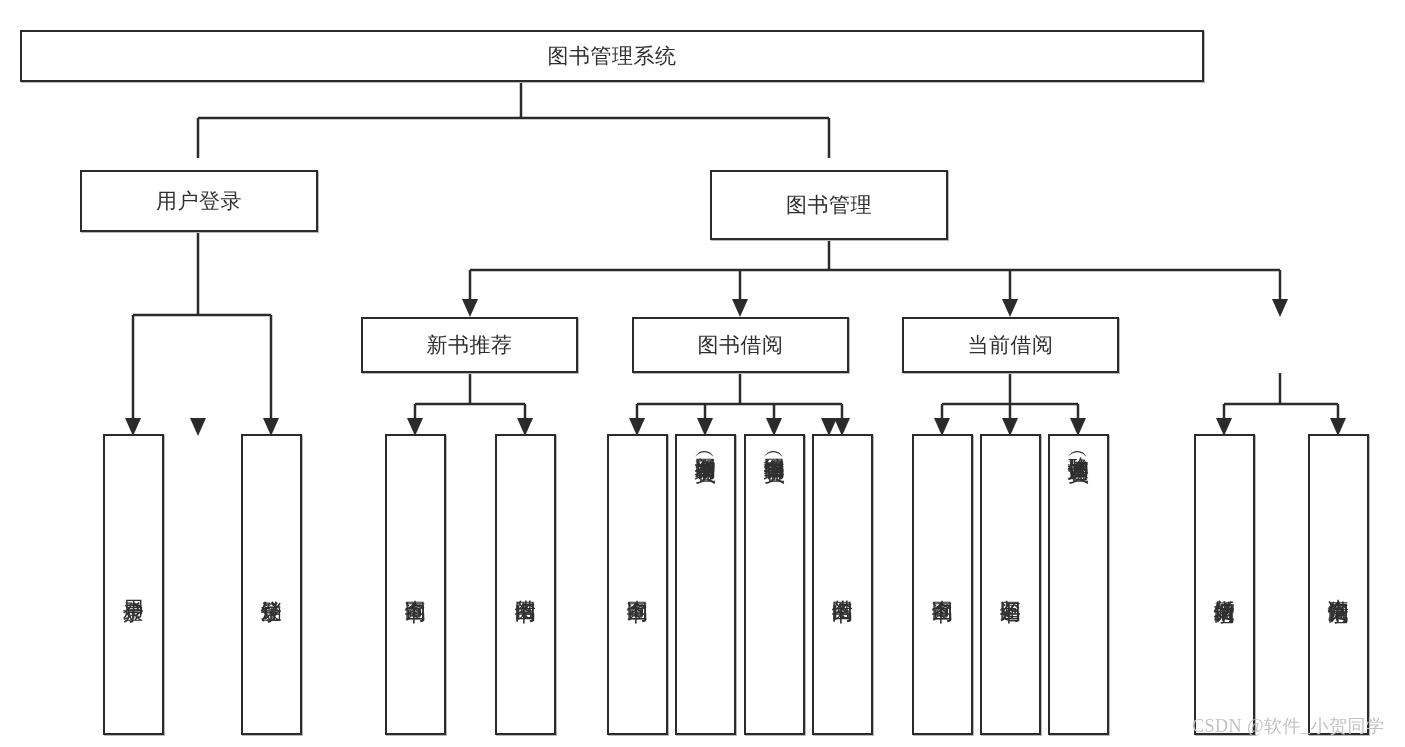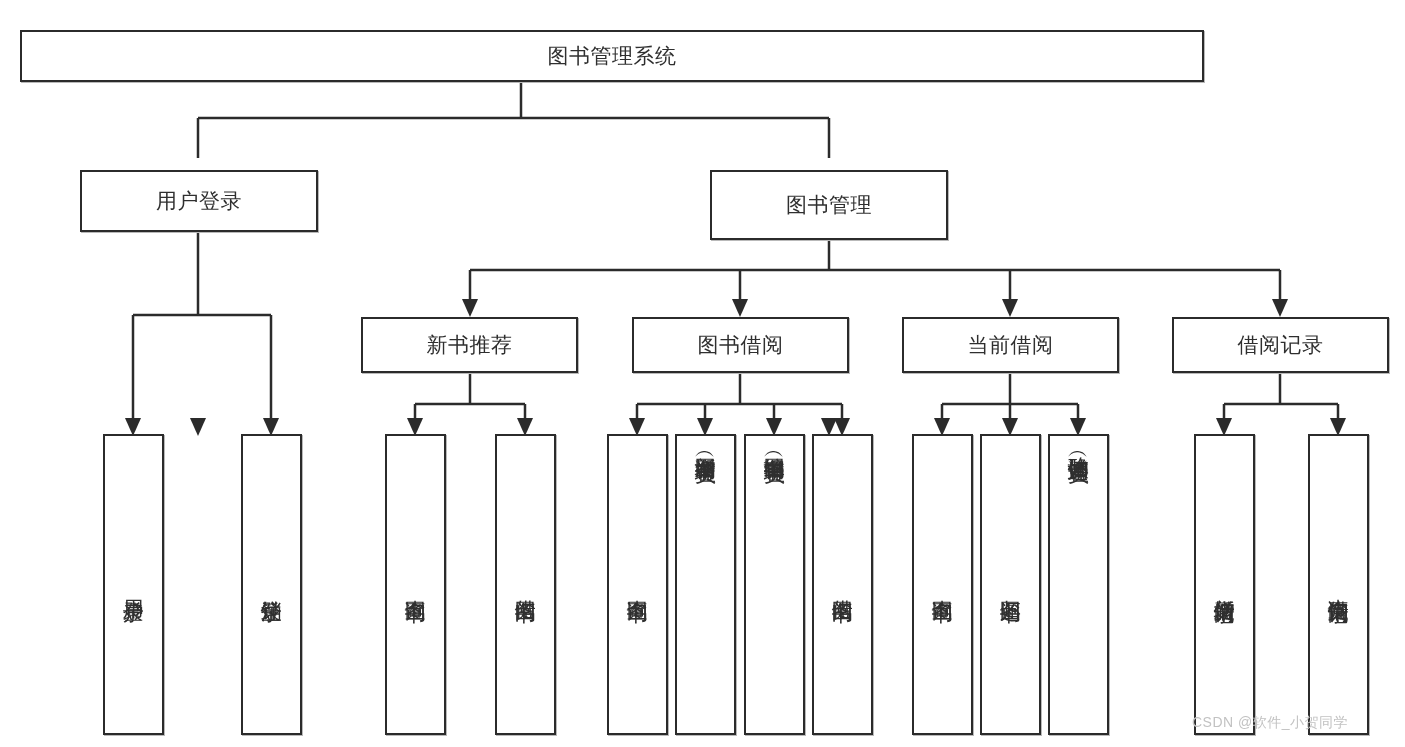--- a/index.html
+++ b/index.html
@@ -43,25 +43,25 @@
     justify-content:center;
   }
   .node.leaf.toptext{
     align-items:flex-start;
     padding-top:4px;
   }
   svg#wires{position:absolute;left:0;top:0;width:1405px;height:747px;pointer-events:none;}
   #watermark{
     position:absolute;
     left:1192px;top:714px;
-    font-size:14px;
+    font-size:18px;
     color:#c2c2c2;
     letter-spacing:0.5px;
     white-space:nowrap;
-    font-family:Liberation Sans, sans-serif;
+    font-family:Liberation Serif, serif;
   }
 </style>
 </head>
 <body>
 
 <div id="diagram">
 
   <svg id="wires" viewBox="0 0 1405 747">
     <defs>
       <marker id="arw" markerWidth="9" markerHeight="11" refX="4.5" refY="10.5" orient="auto-start-reverse" markerUnits="userSpaceOnUse">
@@ -153,23 +153,20 @@
 
   <div class="node" style="left:361px;top:317px;width:217px;height:56px;">
     <span class="lbl">新书推荐</span>
   </div>
   <div class="node" style="left:632px;top:317px;width:217px;height:56px;justify-content:center;">
     <span class="lbl">图书借阅</span>
   </div>
   <div class="node" style="left:902px;top:317px;width:217px;height:56px;">
     <span class="lbl">当前借阅</span>
   </div>
-  <div class="node" style="left:1172px;top:317px;width:217px;height:56px;">
-    <span class="lbl">借阅记录</span>
-  </div>
 
   <div class="node leaf" style="left:103px;top:434px;width:61px;height:301px;">
     <span class="lbl">用户登录</span>
   </div>
   <div class="node leaf" style="left:241px;top:434px;width:61px;height:301px;">
     <span class="lbl">注销登录</span>
   </div>
 
   <div class="node leaf" style="left:385px;top:434px;width:61px;height:301px;">
     <span class="lbl">查询图书</span>

